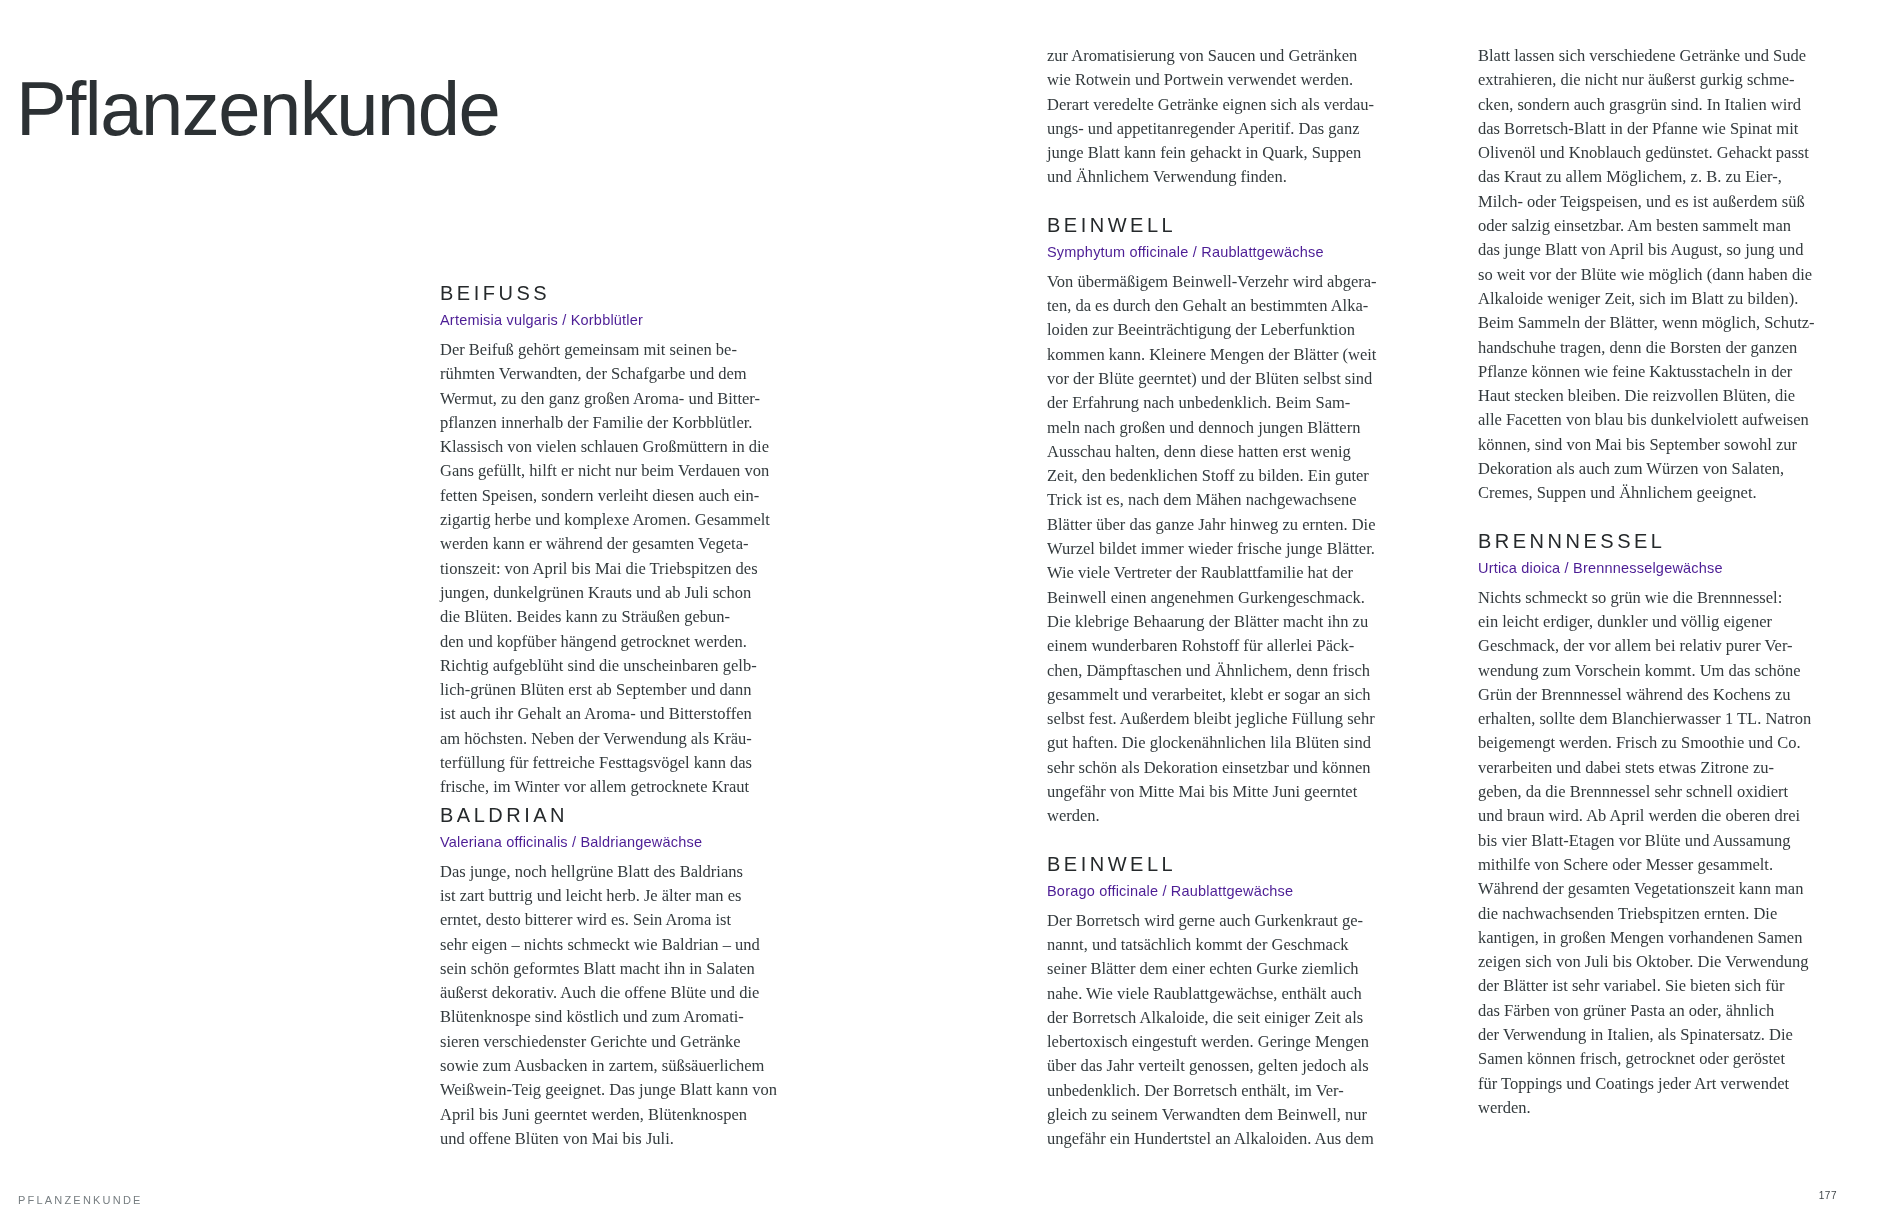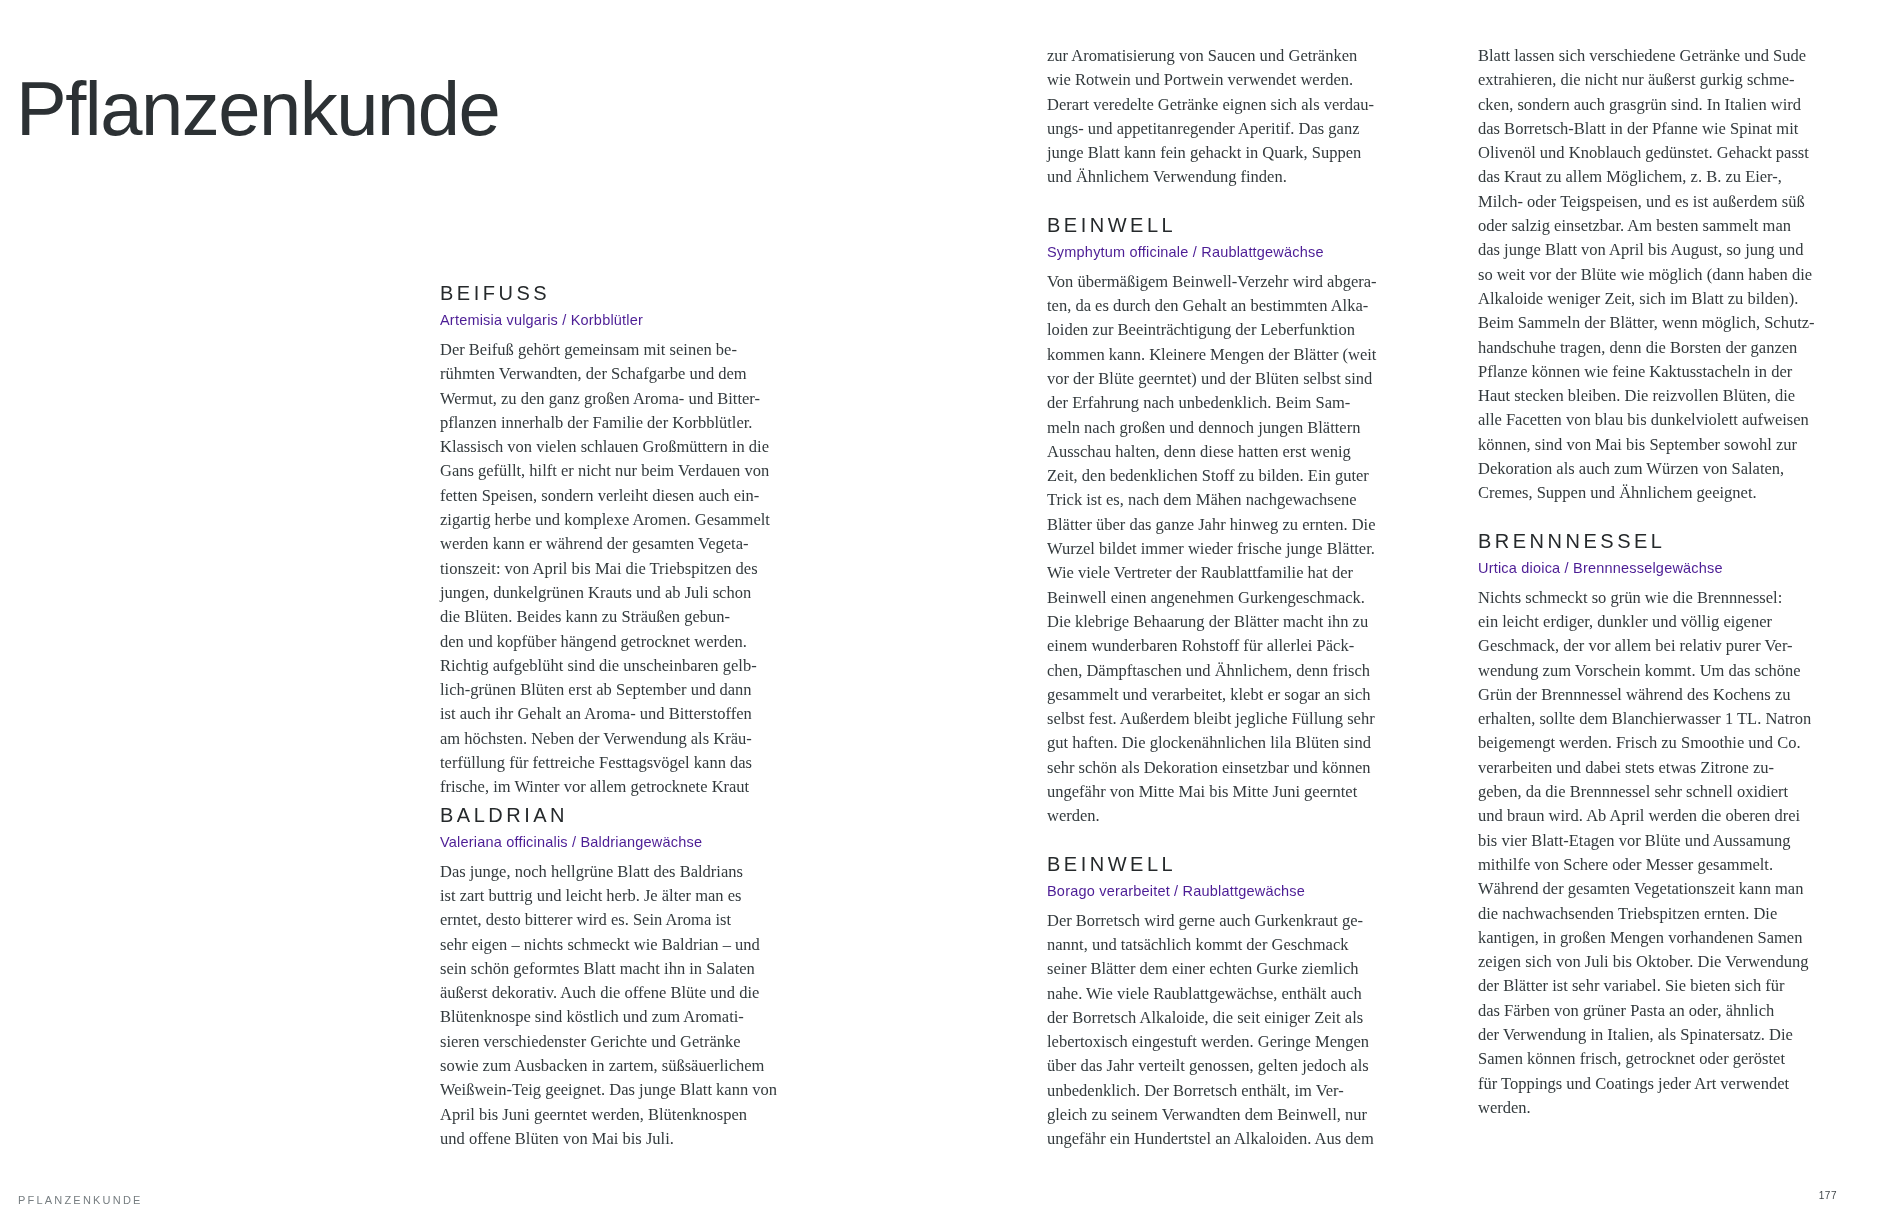--- a/index.html
+++ b/index.html
@@ -142,21 +142,21 @@
 chen, Dämpftaschen und Ähnlichem, denn frisch
 gesammelt und verarbeitet, klebt er sogar an sich
 selbst fest. Außerdem bleibt jegliche Füllung sehr
 gut haften. Die glockenähnlichen lila Blüten sind
 sehr schön als Dekoration einsetzbar und können
 ungefähr von Mitte Mai bis Mitte Juni geerntet
 werden.</div>
     </div>
     <div class="section">
       <div class="section-heading">BEINWELL</div>
-      <div class="taxonomy">Borago verarbeitet / Raublattgewächse</div>
+      <div class="taxonomy">Borago officinale / Raublattgewächse</div>
       <div class="body-text">Der Borretsch wird gerne auch Gurkenkraut ge-
 nannt, und tatsächlich kommt der Geschmack
 seiner Blätter dem einer echten Gurke ziemlich
 nahe. Wie viele Raublattgewächse, enthält auch
 der Borretsch Alkaloide, die seit einiger Zeit als
 lebertoxisch eingestuft werden. Geringe Mengen
 über das Jahr verteilt genossen, gelten jedoch als
 unbedenklich. Der Borretsch enthält, im Ver-
 gleich zu seinem Verwandten dem Beinwell, nur
 ungefähr ein Hundertstel an Alkaloiden. Aus dem</div>

